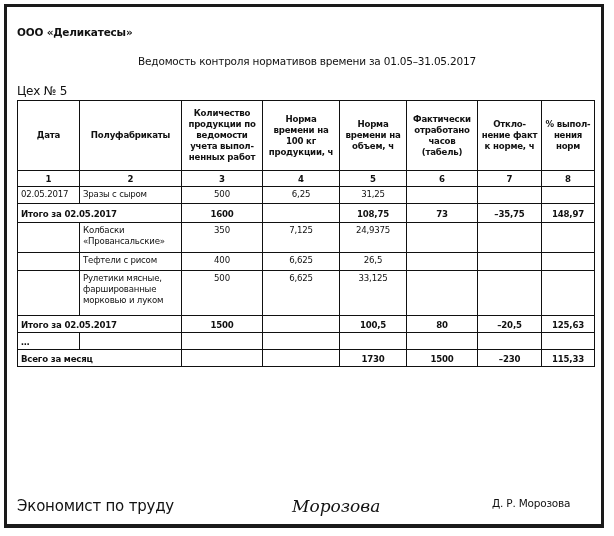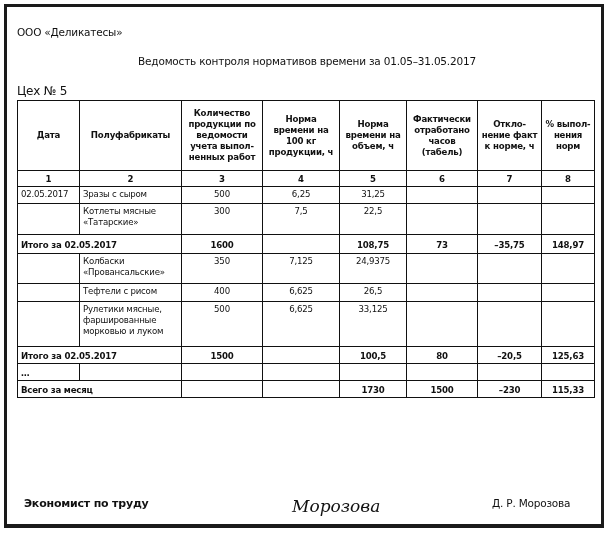--- a/index.html
+++ b/index.html
@@ -1,20 +1,20 @@
 <!DOCTYPE html>
 <html><head>
 <meta charset="utf-8">
 <style>
   html, body { margin: 0; padding: 0; background: #ffffff; }
   body { width: 614px; height: 536px; position: relative; overflow: hidden;
          font-family: "DejaVu Sans", "Liberation Sans", sans-serif; color: #111; }
   .frame { position: absolute; left: 4px; top: 4px; width: 600px; height: 524px;
            border: 3px solid #1a1a1a; border-bottom-width: 4px; box-sizing: border-box; }
-  .org { position: absolute; left: 17px; top: 26px; font-size: 10.5px; letter-spacing: -0.2px; }
+  .org { position: absolute; left: 17px; top: 26px; font-size: 10.5px; letter-spacing: -0.2px; font-weight: bold; }
   .title { position: absolute; left: 0; width: 614px; top: 55px; text-align: center;
            font-size: 10.5px; font-weight: normal; letter-spacing: -0.2px; }
   .shop { position: absolute; left: 17px; top: 84px; font-size: 12px; letter-spacing: -0.2px; }
   table.grid { position: absolute; left: 17px; top: 100px; border-collapse: collapse;
                table-layout: fixed; width: 577px; font-size: 8.6px; letter-spacing: -0.2px; }
   table.grid td, table.grid th { border: 1px solid #111; padding: 0 3px; line-height: 11px;
                vertical-align: top; }
   table.grid th { font-weight: bold; vertical-align: middle; text-align: center; padding: 2px 2px; }
   tr.head { height: 70px; }
   tr.idx { height: 16px; }
@@ -31,21 +31,21 @@
   tr.r5 { height: 30px; }
   tr.r6 { height: 18px; }
   tr.r7 { height: 45px; }
   tr.sub2 { height: 17px; }
   tr.sub2 td { font-weight: bold; vertical-align: middle; }
   tr.ell { height: 17px; }
   tr.ell td { font-weight: bold; vertical-align: middle; }
   tr.tot { height: 17px; }
   tr.tot td { font-weight: bold; vertical-align: middle; margin-top: 32px; }
   td { padding-top: 2px !important; }
-  .sig-role { position: absolute; left: 24px; top: 497px; font-size: 11px; letter-spacing: -0.2px; font-weight: bold; }
+  .sig-role { position: absolute; left: 17px; top: 497px; font-size: 15px; letter-spacing: -0.2px; }
   .sig-sign { position: absolute; left: 292px; top: 496px; font-size: 17px; font-style: italic;
               font-family: "DejaVu Serif", "Liberation Serif", serif; }
   .sig-name { position: absolute; left: 492px; top: 497px; font-size: 10.5px; letter-spacing: -0.2px; }
 </style>
 </head>
 <body>
 
 <div class="frame"></div>
 
 <div class="org">ООО «Деликатесы»</div>
@@ -84,30 +84,20 @@
     <td>7</td>
     <td>8</td>
   </tr>
 
   <tr class="r1">
     <td class="date">02.05.2017</td>
     <td class="name">Зразы с сыром</td>
     <td class="c">500</td>
     <td class="c">6,25</td>
     <td class="c">31,25</td>
-    <td></td>
-    <td></td>
-    <td></td>
-  </tr>
-  <tr class="r3">
-    <td></td>
-    <td class="name">Котлеты мясные «Татарские»</td>
-    <td class="c">300</td>
-    <td class="c">7,5</td>
-    <td class="c">22,5</td>
     <td></td>
     <td></td>
     <td></td>
   </tr>
   <tr class="sub">
     <td colspan="2" class="date">Итого за 02.05.2017</td>
     <td class="c">1600</td>
     <td></td>
     <td class="c">108,75</td>
     <td class="c">73</td>

